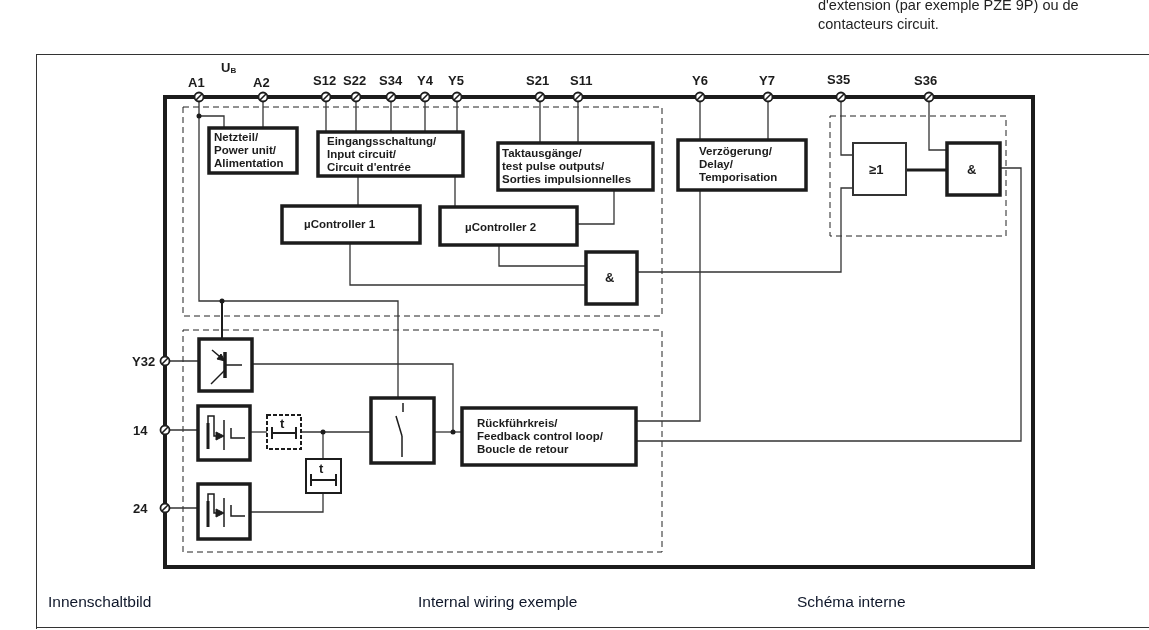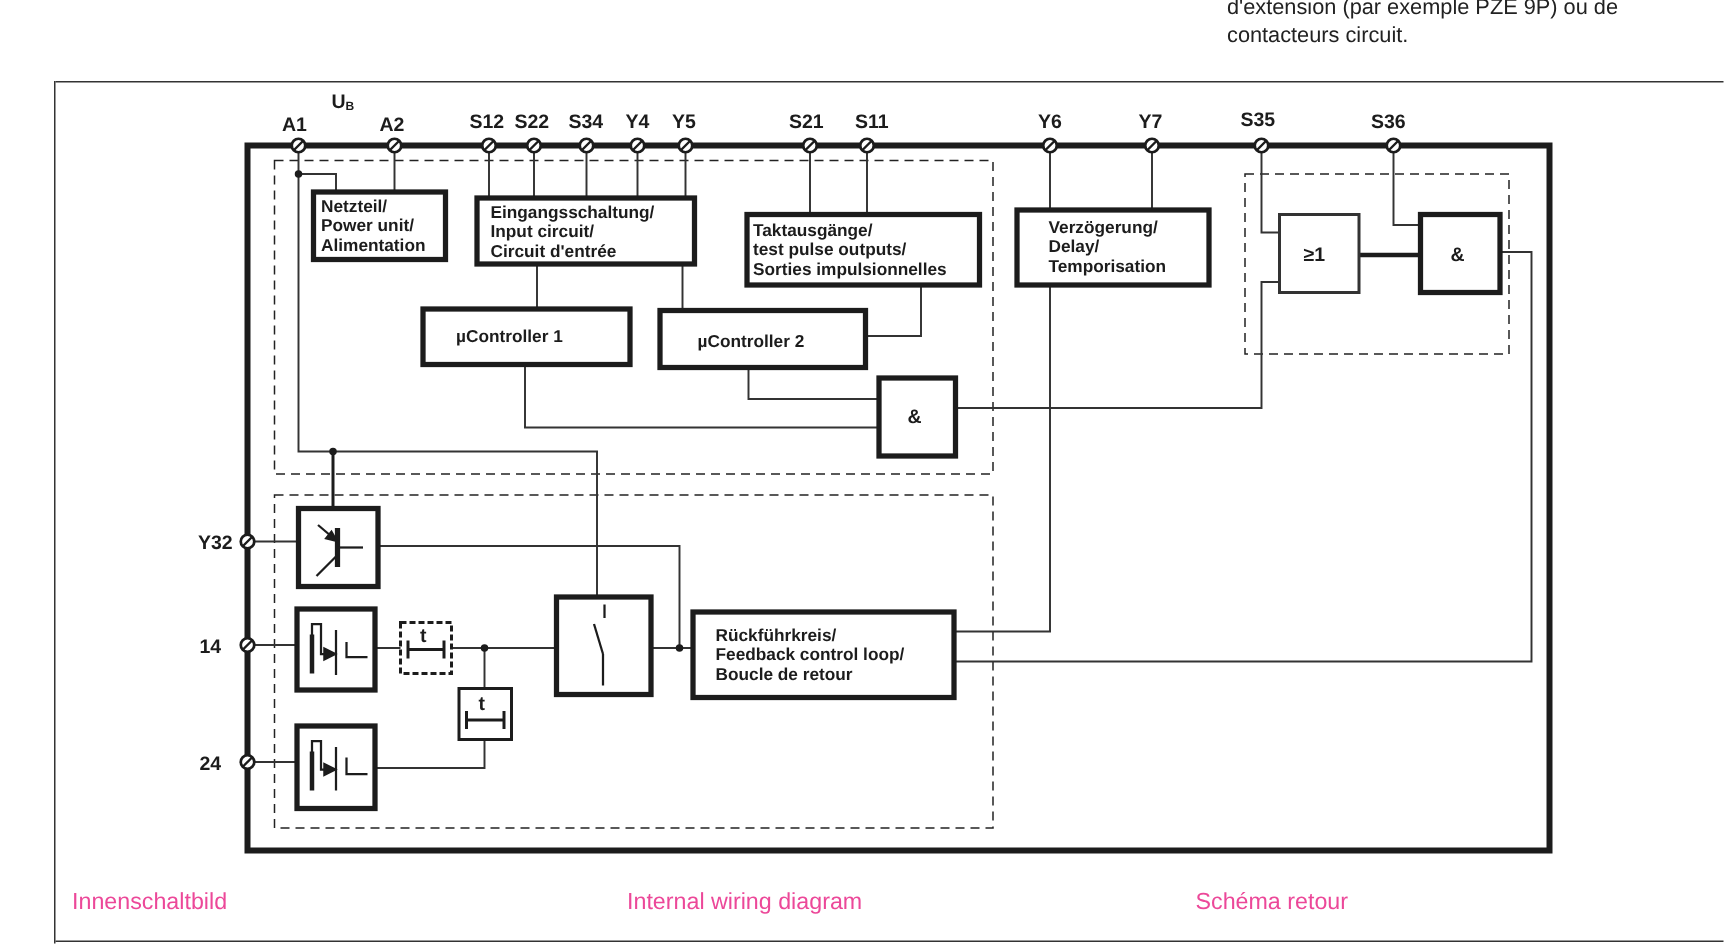--- a/index.html
+++ b/index.html
@@ -2,21 +2,21 @@
 <html><head>
 <meta charset="utf-8">
 <style>
   html, body { margin:0; padding:0; background:#ffffff; }
   body { width:1149px; height:630px; position:relative; overflow:hidden;
          font-family:"Liberation Sans", sans-serif; color:#222; }
   .intro { position:absolute; left:818px; top:-4px; font-size:14.5px; line-height:19px; color:#222; }
   .frame-top { position:absolute; left:37px; top:54px; width:1112px; border-top:1px solid #333; }
   .frame-left { position:absolute; left:36px; top:54px; height:575px; border-left:1px solid #333; }
   .frame-bottom { position:absolute; left:37px; top:627px; width:1112px; border-top:1px solid #333; }
-  .caption { position:absolute; top:593px; font-size:15.5px; color:#ec4899; }
+  .caption { position:absolute; top:593px; font-size:15.5px; color:#0f172a; }
   svg { position:absolute; left:0; top:0; }
   .term { font-family:"Liberation Sans", sans-serif; font-weight:bold; font-size:13px; fill:#1c1c1c; }
   .blk { font-family:"Liberation Sans", sans-serif; font-weight:bold; font-size:11.5px; fill:#1c1c1c; }
   .gate { font-family:"Liberation Sans", sans-serif; font-weight:bold; font-size:13px; fill:#1c1c1c; }
 </style>
 </head>
 <body>
 
 <div class="intro">
   <div>d'extension (par exemple PZE 9P) ou de</div>
@@ -261,14 +261,14 @@
         <line x1="162" y1="433" x2="168" y2="427" stroke="#1c1c1c" stroke-width="1.6"></line>
       </g>
       <g>
         <circle cx="165" cy="508" r="4.5" fill="#fff" stroke="#1c1c1c" stroke-width="1.8"></circle>
         <line x1="162" y1="511" x2="168" y2="505" stroke="#1c1c1c" stroke-width="1.6"></line>
       </g>
     </g>
 </svg>
 
 <div class="caption" style="left:48px;">Innenschaltbild</div>
-<div class="caption" style="left:418px;">Internal wiring diagram</div>
-<div class="caption" style="left:797px;">Schéma retour</div>
+<div class="caption" style="left:418px;">Internal wiring exemple</div>
+<div class="caption" style="left:797px;">Schéma interne</div>
 
 </body></html>

